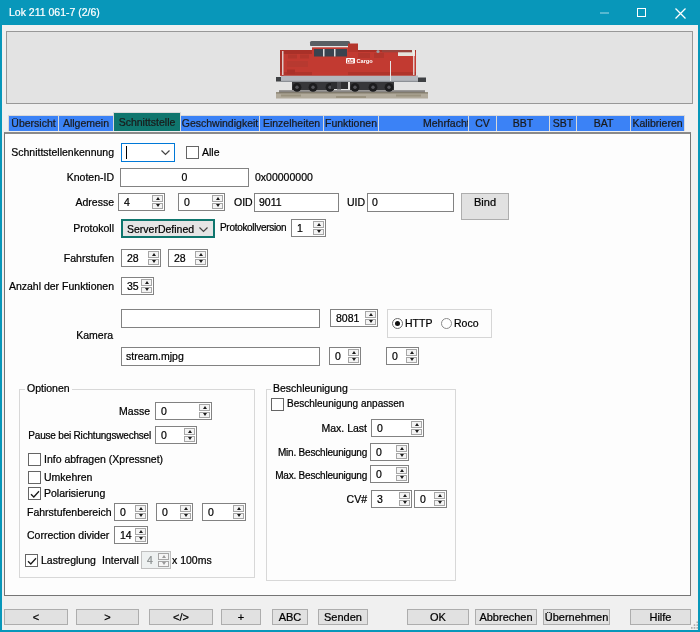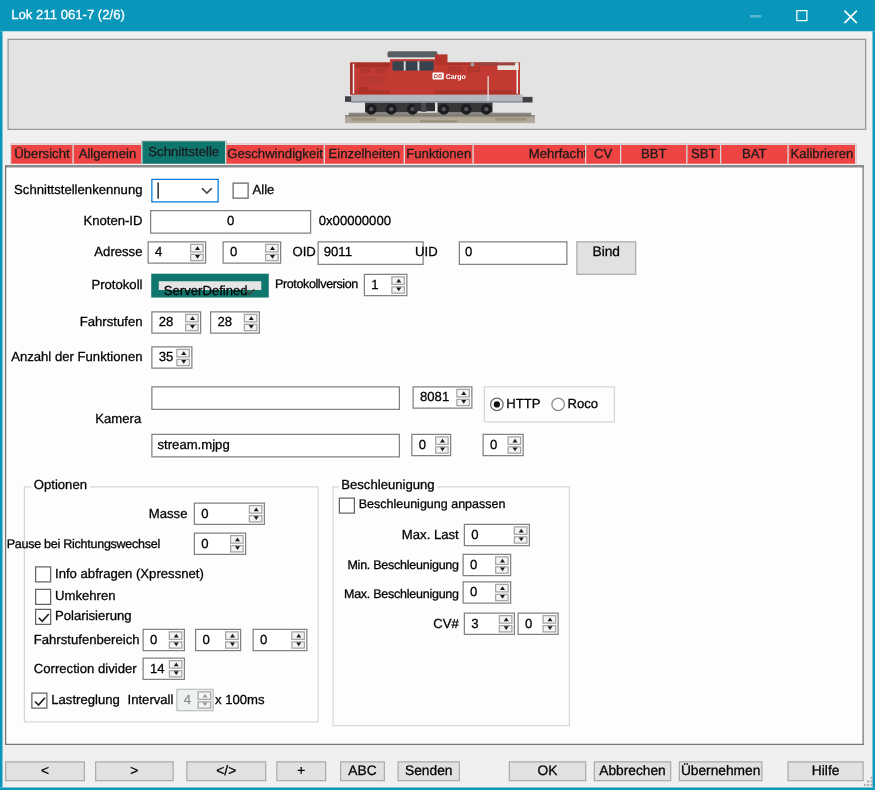--- a/index.html
+++ b/index.html
@@ -3,21 +3,21 @@
 *{margin:0;padding:0;box-sizing:border-box;}
 html,body{width:700px;height:632px;overflow:hidden;}
 body{-webkit-text-stroke:0.22px;font-family:"Liberation Sans",sans-serif;font-size:10.5px;color:#000;background:#f0f0f0;position:relative;}
 .abs{position:absolute;}
 .titlebar{left:0;top:0;width:700px;height:25px;background:#0897ba;}
 .title{left:9px;top:6px;color:#fff;font-size:10.5px;}
 .bL{left:0;top:25px;width:2px;height:605px;background:#0897ba;}
 .bR{left:698px;top:25px;width:2px;height:605px;background:#0897ba;}
 .bB{left:0;top:630px;width:700px;height:2px;background:#0897ba;}
 .imgpanel{left:6px;top:31px;width:687px;height:73px;background:#e3e3e3;border:1px solid #989898;}
-.tab{top:115px;height:16px;background:#ef4444;border:1px solid #d9d9d9;border-bottom:none;text-align:center;line-height:14px;font-size:10.5px;color:#1a1a1a;}
+.tab{top:115px;height:16px;background:#3b82f6;border:1px solid #d9d9d9;border-bottom:none;text-align:center;line-height:14px;font-size:10.5px;color:#1a1a1a;}
 .tabsel{top:112px;height:19px;background:#0f766e;border:1px solid #d9d9d9;border-bottom:none;z-index:5;line-height:18px;}
 .pane{left:4px;top:132px;width:687px;height:464px;background:#fdfdfd;border:1px solid #757575;border-top:2px solid #8a8a8a;}
 .lbl{font-size:10.5px;line-height:13px;text-align:right;white-space:nowrap;}
 .tb{border:1px solid #828282;background:#fff;font-size:10.5px;line-height:17px;padding-left:4px;white-space:nowrap;}
 .spin{height:18px;border:1px solid #828282;background:#fff;}
 .sv{position:absolute;left:5px;top:0;line-height:16px;font-size:10.5px;}
 .sb{position:absolute;right:1px;top:1px;bottom:1px;width:11px;display:flex;flex-direction:column;}
 .bu{flex:1;border:1px solid #a6a6a6;background:#f4f4f4;display:flex;align-items:center;justify-content:center;font-style:normal;}
 .bu+.bu{margin-top:1px;}
 .tu{width:0;height:0;border-left:2.2px solid transparent;border-right:2.2px solid transparent;border-bottom:3px solid #1b1b1b;}
@@ -143,26 +143,26 @@
       <i class="bu">
         <b class="tu"></b>
       </i>
       <i class="bu">
         <b class="td"></b>
       </i>
     </span>
   </div>
 <div class="abs" style="left:234px;top:196px;">OID</div>
 <div class="abs tb" style="left:254px;top:193px;width:85px;height:19px;">9011</div>
-<div class="abs" style="left:332px;top:196px;">UID</div>
+<div class="abs" style="left:347px;top:196px;">UID</div>
 <div class="abs tb" style="left:367px;top:193px;width:87px;height:19px;">0</div>
 <div class="abs btn" style="left:461px;top:193px;width:48px;height:27px;line-height:17px;">Bind</div>
 
 <div class="abs lbl" style="right:586px;top:222px;">Protokoll</div>
-<div class="abs" style="left:121px;top:219px;width:94px;height:19px;border:6px solid #0f766e;background:#e5e5e5;line-height:17px;padding-left:4px;">ServerDefined
+<div class="abs" style="left:121px;top:219px;width:94px;height:19px;border:2px solid #0f766e;background:#e5e5e5;line-height:17px;padding-left:4px;">ServerDefined
   <svg class="abs" style="right:5px;top:6px;" width="9" height="6">
       <path d="M0.5 0.5 L4.5 4.5 L8.5 0.5" stroke="#444" stroke-width="1.2" fill="none"></path>
     </svg>
 </div>
 <div class="abs" style="left:220px;top:222px;font-size:10px;letter-spacing:-0.3px;">Protokollversion</div>
 <div class="abs spin" style="left:291px;top:219px;width:35px;">
     <span class="sv">1</span>
     <span class="sb">
       <i class="bu">
         <b class="tu"></b>
@@ -260,21 +260,21 @@
     <span class="sv">0</span>
     <span class="sb">
       <i class="bu">
         <b class="tu"></b>
       </i>
       <i class="bu">
         <b class="td"></b>
       </i>
     </span>
   </div>
-<div class="abs lbl" style="right:572px;top:429px;font-size:10px;letter-spacing:-0.2px;">Pause bei Richtungswechsel</div>
+<div class="abs lbl" style="right:549px;top:429px;font-size:10px;letter-spacing:-0.2px;">Pause bei Richtungswechsel</div>
 <div class="abs spin" style="left:155px;top:426px;width:42px;">
     <span class="sv">0</span>
     <span class="sb">
       <i class="bu">
         <b class="tu"></b>
       </i>
       <i class="bu">
         <b class="td"></b>
       </i>
     </span>

